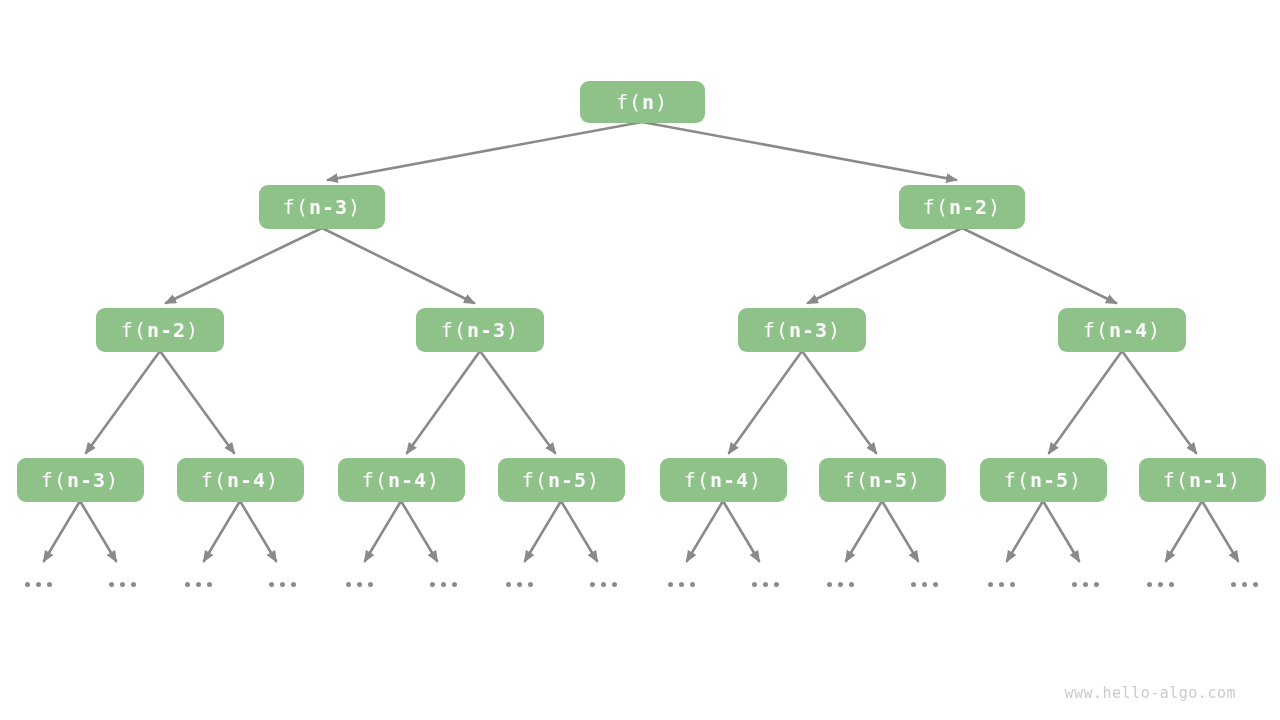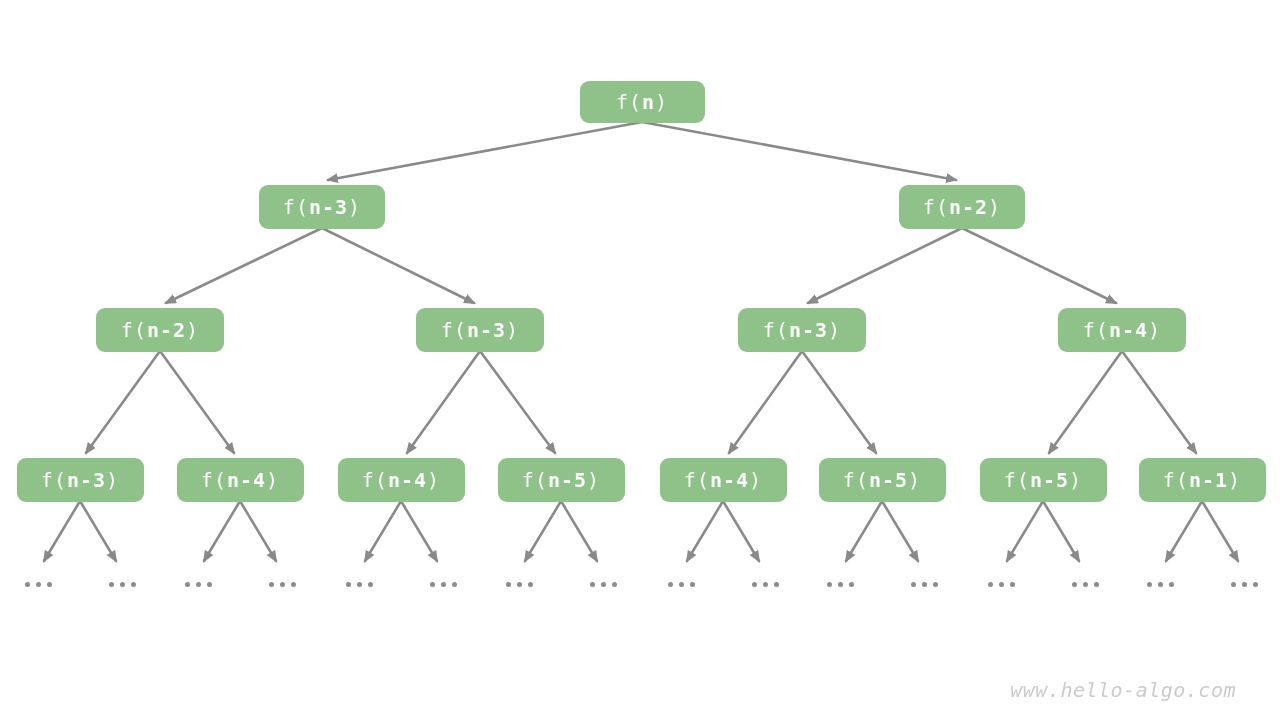--- a/index.html
+++ b/index.html
@@ -10,22 +10,22 @@
   .edges{position:absolute;left:0;top:0;width:1280px;height:720px;}
   .node{
     position:absolute;display:flex;align-items:center;justify-content:center;
     background:var(--node-fill,#8ec289);color:var(--node-text,#ffffff);
     border-radius:9px;font-size:20px;letter-spacing:1px;white-space:nowrap;
   }
   .node .inner{font-weight:bold;}
   .dots{position:absolute;display:flex;gap:6px;align-items:center;}
   .dot{width:5px;height:5px;border-radius:50%;background:var(--dot,#8c8c8c);}
   .watermark{
-    position:absolute;right:44px;bottom:18px;font-size:20px;
-    color:var(--wm,#cbcbcb);letter-spacing:0.5px;font-style:italic;
+    position:absolute;right:44px;bottom:18px;font-size:15px;
+    color:var(--wm,#cbcbcb);letter-spacing:0.5px;
   }
 </style>
 </head>
 <body>
 
 <div class="stage">
   <svg class="edges" id="edges" width="1280" height="720" viewBox="0 0 1280 720">
     <defs>
       <marker id="ah" markerUnits="userSpaceOnUse" markerWidth="13" markerHeight="11" refX="10" refY="5" orient="auto">
         <path d="M0,0 L12,5 L0,10 Z" fill="#8A8A8A"></path>

